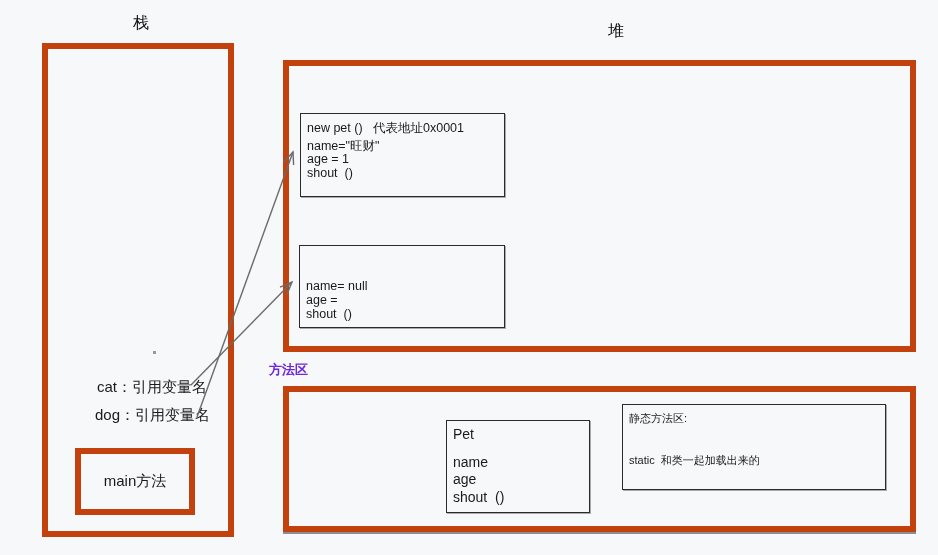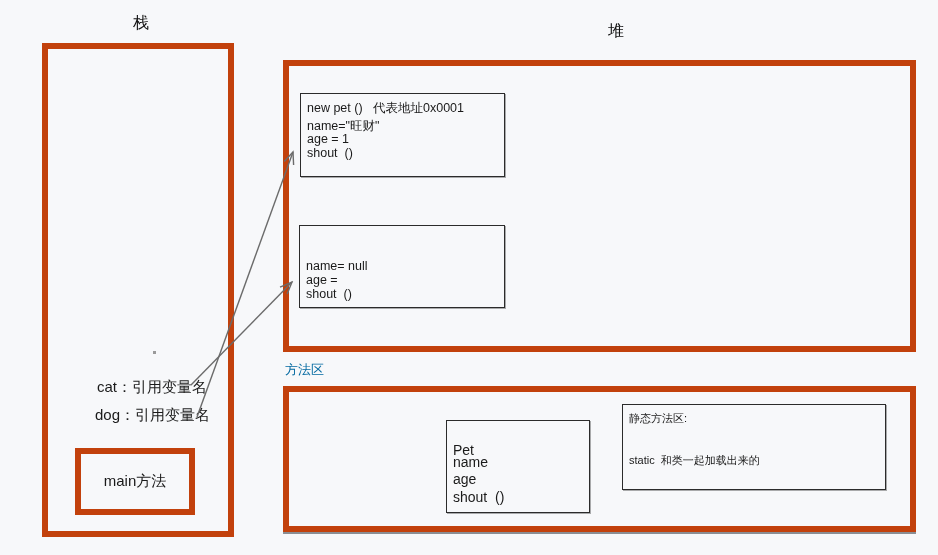--- a/index.html
+++ b/index.html
@@ -28,29 +28,29 @@
     position: absolute;
     border: 1px solid #2b2b2b;
     box-shadow: 1px 1px 0 rgba(105,105,105,0.55);
     background: rgba(255,255,255,0.0);
   }
   .stack-box   { left:42px;  top:43px;  width:180px; height:482px; }
   .heap-box    { left:283px; top:60px;  width:621px; height:280px; }
   .method-box  { left:283px; top:386px; width:621px; height:134px;
                  box-shadow: 0 2px 0 rgba(110,115,122,0.8); }
 
-  .obj-box { font-size: 12.5px; }
+  .obj-box { font-size: 12.5px; margin-top: 20px; }
   .obj1 { left:300px; top:93px;  width:203px; height:82px; }
   .obj2 { left:299px; top:225px; width:204px; height:81px; }
   .obj-line { position:absolute; left:6px; white-space:pre; }
 
   .method-label {
-    left:285px; top:361px;
-    font-size:13px; font-weight:normal;
-    color:#0369a1;
+    left:269px; top:361px;
+    font-size:13px; font-weight:bold;
+    color:#6d28d9;
   }
 
   .app-box    { left:295px; top:419px; width:132px; height:92px; font-size:14px; }
   .pet-box    { left:446px; top:420px; width:142px; height:91px; font-size:14px; }
   .static-box { left:622px; top:404px; width:262px; height:84px; font-size:11px; }
   .in-line { position:absolute; left:8px; white-space:pre; }
 
   .ref-text { font-size:15px; }
   .cat-ref { left:97px; top:378px; }
   .dog-ref { left:95px; top:406px; }
@@ -102,21 +102,21 @@
     <div class="obj-line" style="top:33px;">name= null</div>
     <div class="obj-line" style="top:47px;">age =</div>
     <div class="obj-line" style="top:61px;">shout  ()</div>
   </div>
 
   <div class="abs method-label">方法区</div>
   <div class="outline-box method-box"></div>
 
 
   <div class="inner-box pet-box">
-    <div class="in-line" style="top:5px; left:6px;margin-top:16px;">Pet</div>
+    <div class="in-line" style="top:5px; left:6px;">Pet</div>
     <div class="in-line" style="top:33px; left:6px;">name</div>
     <div class="in-line" style="top:50px; left:6px;">age</div>
     <div class="in-line" style="top:68px; left:6px;">shout  ()</div>
   </div>
 
   <div class="inner-box static-box">
     <div class="in-line" style="top:6px; left:6px;">静态方法区:</div>
     <div class="in-line" style="top:48px; left:6px;">static  和类一起加载出来的</div>
   </div>
 

